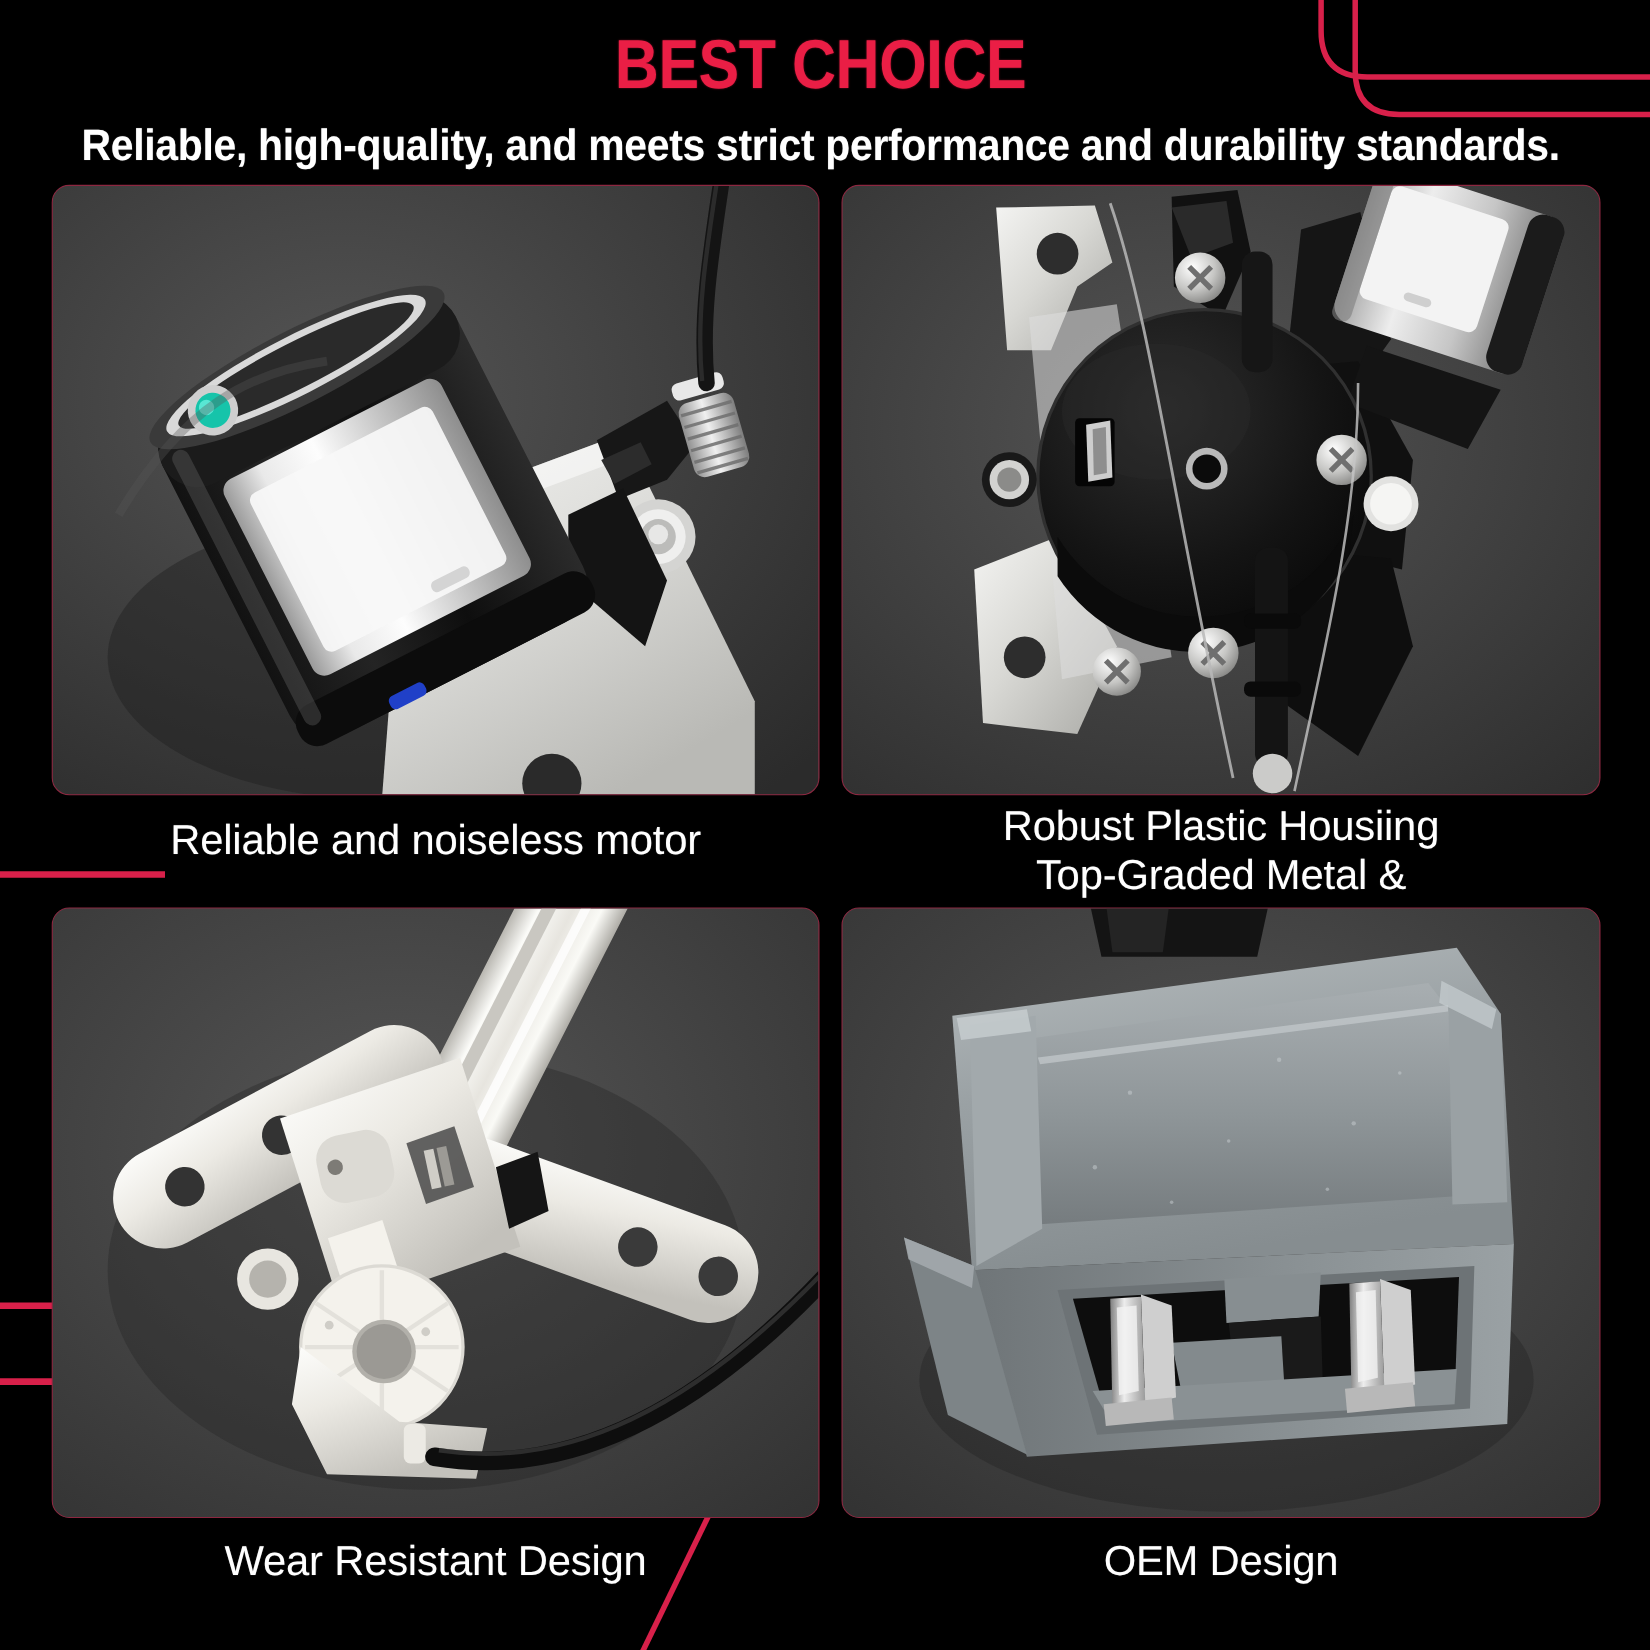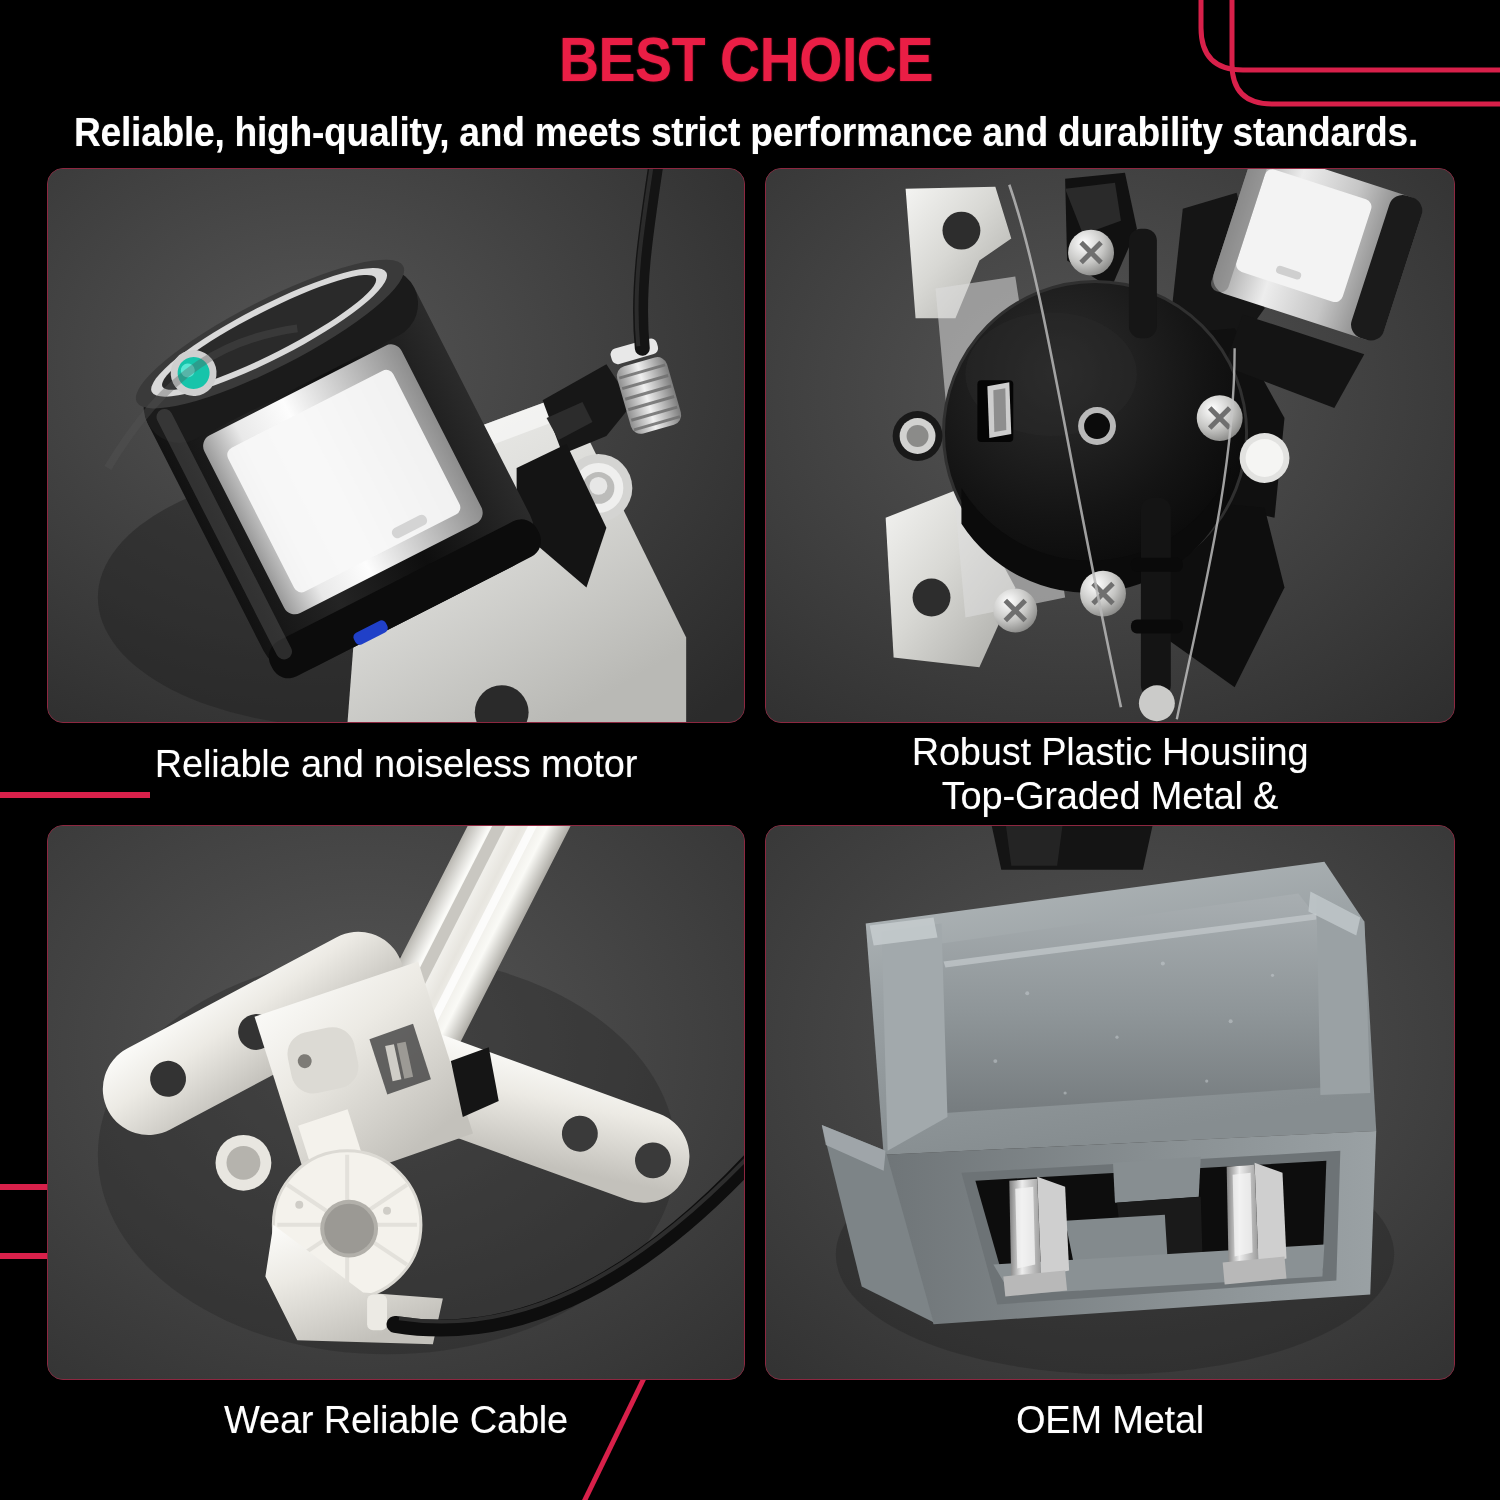--- a/index.html
+++ b/index.html
@@ -380,21 +380,21 @@
           <circle cx="40" cy="-14" r="4" fill="#cfcdc7"></circle>
         </g>
 
         <path d="M226 400 L316 468 L396 474 L386 520 L250 516 L218 452 Z" fill="url(#white3)"></path>
         <rect x="320" y="470" width="20" height="36" rx="6" fill="#eceae4"></rect>
 
         <path d="M348 500 C470 520 590 460 710 330" stroke="#0e0e0e" stroke-width="17" fill="none" stroke-linecap="round"></path>
         <path d="M352 494 C470 512 584 456 706 328" stroke="#474747" stroke-width="4" fill="none" opacity="0.55"></path>
       </svg>
     </div>
-    <div class="caption">Wear Reliable Cable</div>
+    <div class="caption">Wear Resistant Design</div>
   </div>
 
   <div class="card" id="card-4">
     <div class="photo">
       <svg class="scene" viewBox="0 0 690 555" preserveAspectRatio="xMidYMid slice">
         <defs>
           <radialGradient id="vig4" cx="0.5" cy="0.4" r="0.9">
             <stop offset="0%" stop-color="#545454"></stop>
               <stop offset="100%" stop-color="#2d2d2d"></stop>
           </radialGradient>
@@ -470,16 +470,16 @@
             <circle cx="398" cy="138" r="2"></circle>
           <circle cx="466" cy="196" r="2"></circle>
             <circle cx="230" cy="236" r="2"></circle>
           <circle cx="352" cy="212" r="1.6"></circle>
             <circle cx="508" cy="150" r="1.6"></circle>
           <circle cx="300" cy="268" r="1.6"></circle>
             <circle cx="442" cy="256" r="1.6"></circle>
         </g>
       </svg>
     </div>
-    <div class="caption">OEM Metal</div>
+    <div class="caption">OEM Design</div>
   </div>
 
 </div>
 
 </body></html>

